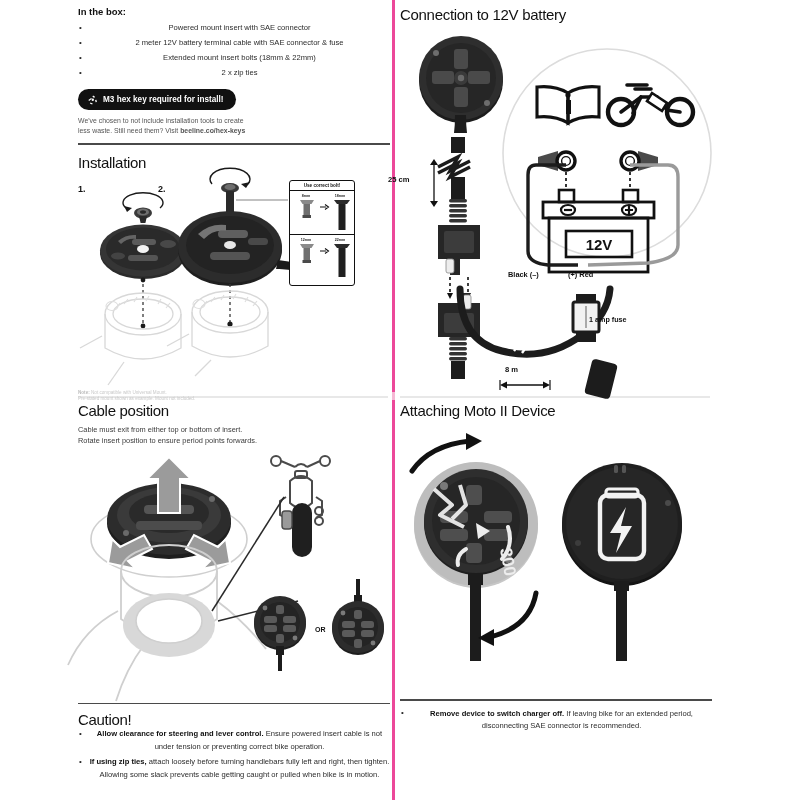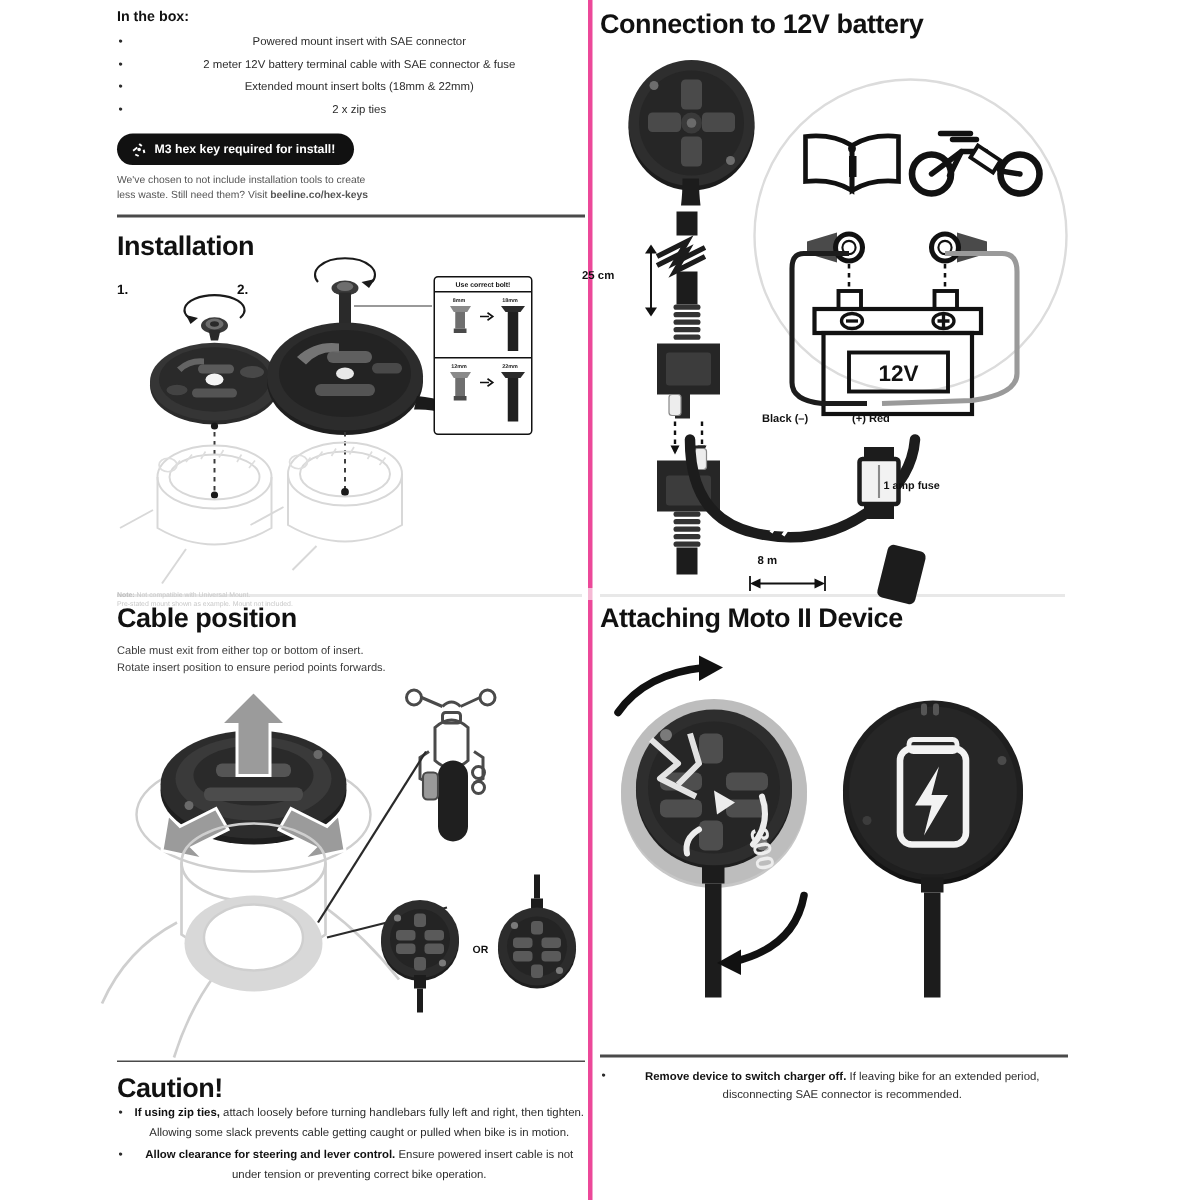--- a/index.html
+++ b/index.html
@@ -31,21 +31,21 @@
 
   
   .q { position: absolute; }
   .q-tl { left: 78px; top: 6px;  width: 312px; height: 388px; }
   .q-tr { left: 400px; top: 6px; width: 312px; height: 388px; }
   .q-bl { left: 78px; top: 402px; width: 312px; height: 396px; }
   .q-br { left: 400px; top: 402px; width: 312px; height: 396px; }
 
   
   h2.sec-title {
-    font-size: 18px; font-weight: bold; letter-spacing: -0.3px;
+    font-size: 15px; font-weight: normal; letter-spacing: -0.3px;
     color: #111; margin-bottom: 5px;
   }
   h3.box-title { font-size: 9.5px; font-weight: bold; color: #111; margin-bottom: 5px; }
   ul.bullets { list-style: none; }
   ul.bullets li {
     position: relative; padding-left: 11px;
     font-size: 7.6px; line-height: 12.6px; color: #2b2b2b; margin-bottom: 2.5px; text-align: center;
   }
   ul.bullets li::before {
     content: "\2022"; position: absolute; left: 1px; top: -0.5px;
@@ -520,24 +520,24 @@
         </g>
         <circle cx="15" cy="34" r="2.4" fill="#7a7a7a"></circle>
         <circle cx="45" cy="64" r="2.4" fill="#7a7a7a"></circle>
       </svg>
     </div>
 
     <div class="rule-top" style="margin-top:2px;"></div>
     <h2 class="sec-title" style="margin-bottom:0;">Caution!</h2>
     <ul class="bullets">
       <li>
-        <b>If using zip ties,</b><span> attach loosely before turning handlebars fully left and right, then tighten. Allowing some slack prevents cable getting caught or pulled when bike is in motion.</span>
+        <b>Allow clearance for steering and lever control.</b><span> Ensure powered insert cable is not under tension or preventing correct bike operation.</span>
       </li>
       <li>
-        <b>Allow clearance for steering and lever control.</b><span> Ensure powered insert cable is not under tension or preventing correct bike operation.</span>
+        <b>If using zip ties,</b><span> attach loosely before turning handlebars fully left and right, then tighten. Allowing some slack prevents cable getting caught or pulled when bike is in motion.</span>
       </li>
     </ul>
   </div>
 
   <div class="q q-br">
     <h2 class="sec-title">Attaching Moto II Device</h2>
 
     <div style="position:relative;width:312px;height:268px;margin-top:12px;">
 
       <svg width="150" height="230" viewBox="0 0 150 230" style="position:absolute;left:4px;top:0;">

